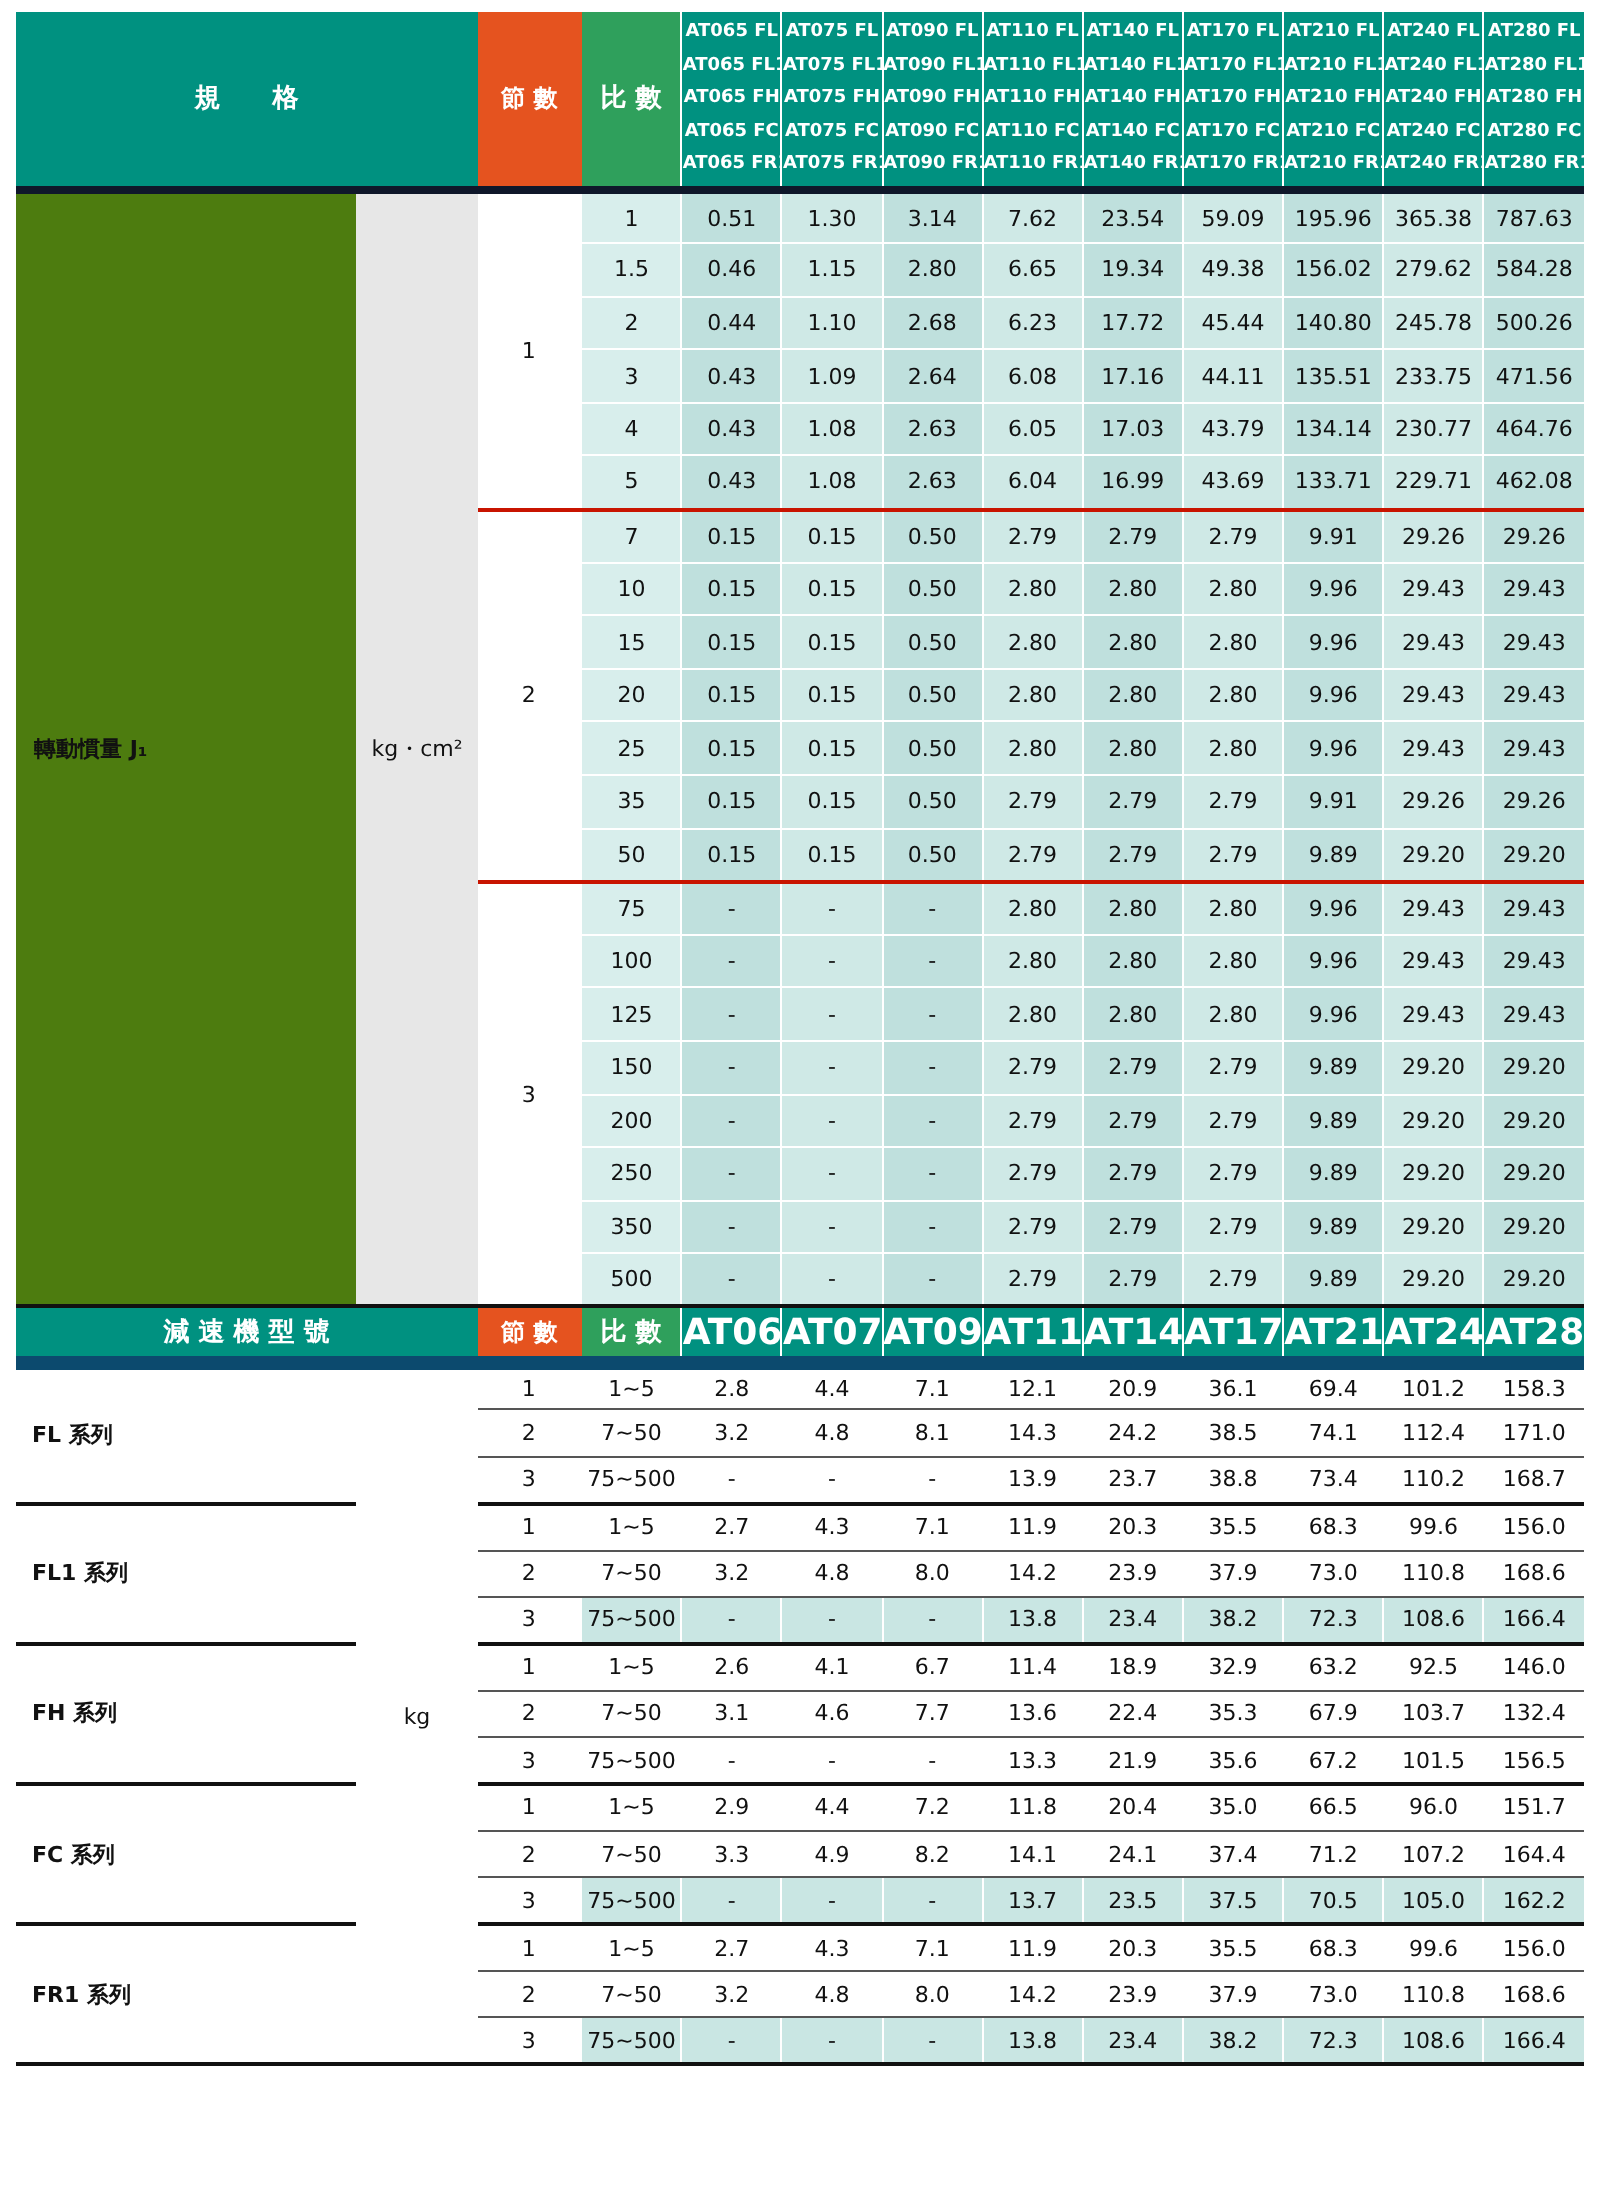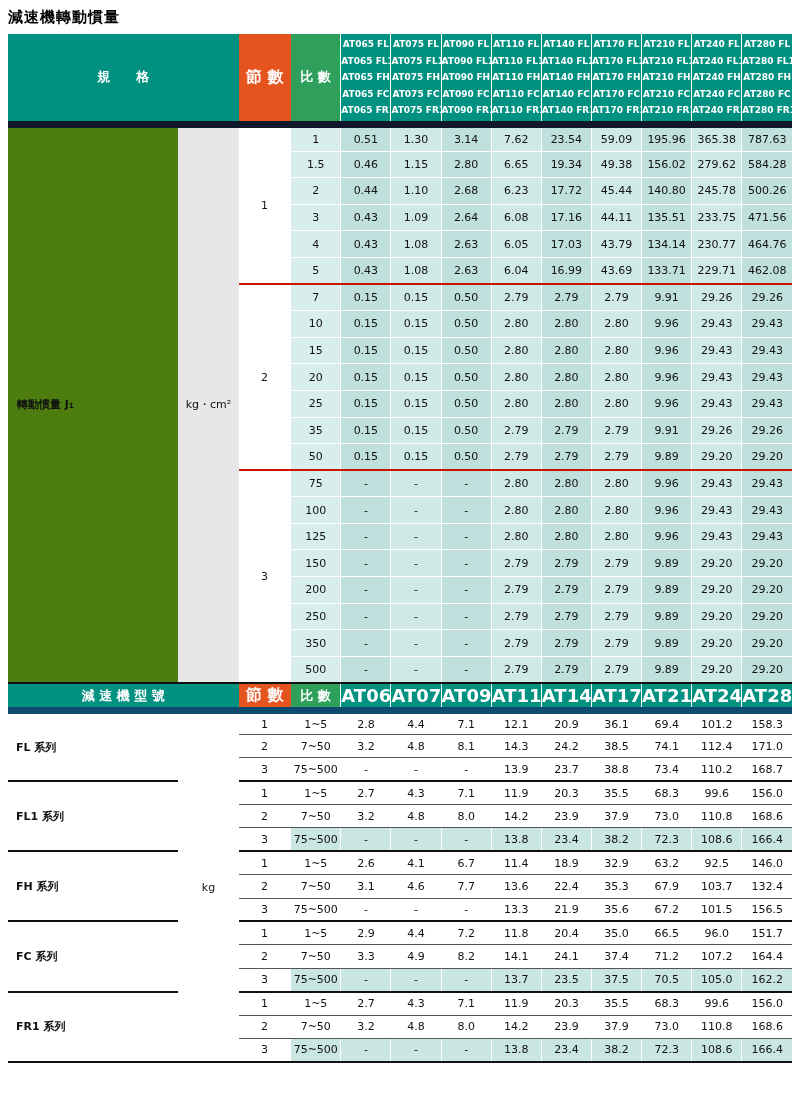--- a/index.html
+++ b/index.html
@@ -27,25 +27,25 @@
   }
   th, td {
     padding: 0;
     text-align: center;
     vertical-align: middle;
     overflow: hidden;
   }
 
   
   .h-spec  { background: var(--teal);   color: #fff; font-size: 13px; font-weight: bold; }
-  .h-stage { background: var(--orange); color: #fff; font-size: 16px; font-weight: bold; }
+  .h-stage { background: var(--orange); color: #fff; font-size: 12px; font-weight: bold; }
   .h-ratio { background: var(--green);  color: #fff; font-size: 13px; font-weight: bold; }
 
   
-  .t1 thead th { border-bottom: 7px solid #0f172a; }
+  .t1 thead th { border-bottom: 4px solid #0f172a; }
   .h-model {
     background: var(--teal);
     height: 88px;
     border-left: 1px solid rgba(255,255,255,.5);
     padding: 2px 0;
   }
   .model-line {
     color: #fff;
     font-size: 9px;
     font-weight: bold;
@@ -99,21 +99,20 @@
   .t2 tr.group-end .c-ratio2,
   .t2 tr.group-end .c-val2 { border-bottom: 2px solid #111; }
   .t2 tr.shaded .c-ratio2,
   .t2 tr.shaded .c-val2 { background: var(--shade); }
 </style>
 </head>
 <body>
 
 <div class="page">
 
-  <div class="title">減速機轉動慣量</div>
 
   <table class="t1">
     <colgroup>
       <col style="width:170px">
         <col style="width:60px">
         <col style="width:52px">
         <col style="width:50px">
       <col span="9" style="width:50px">
     </colgroup>
     <thead>

